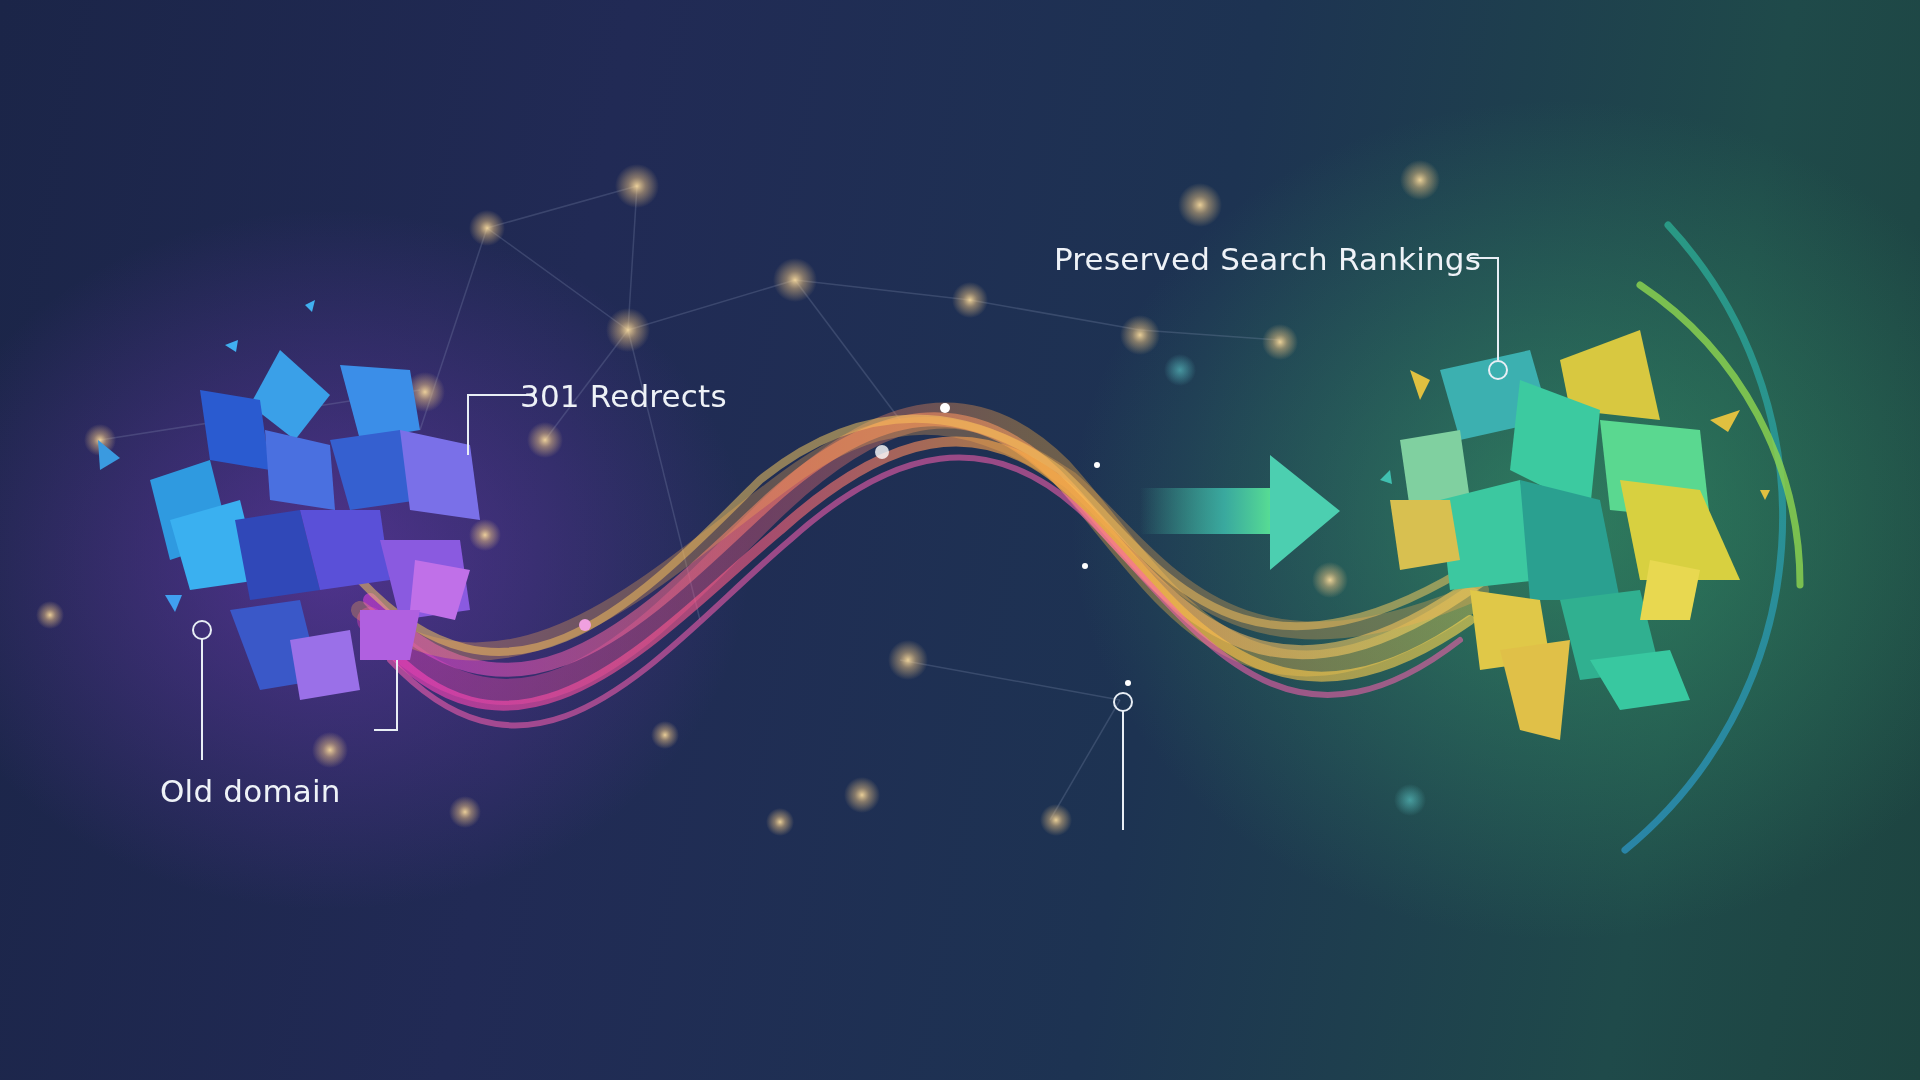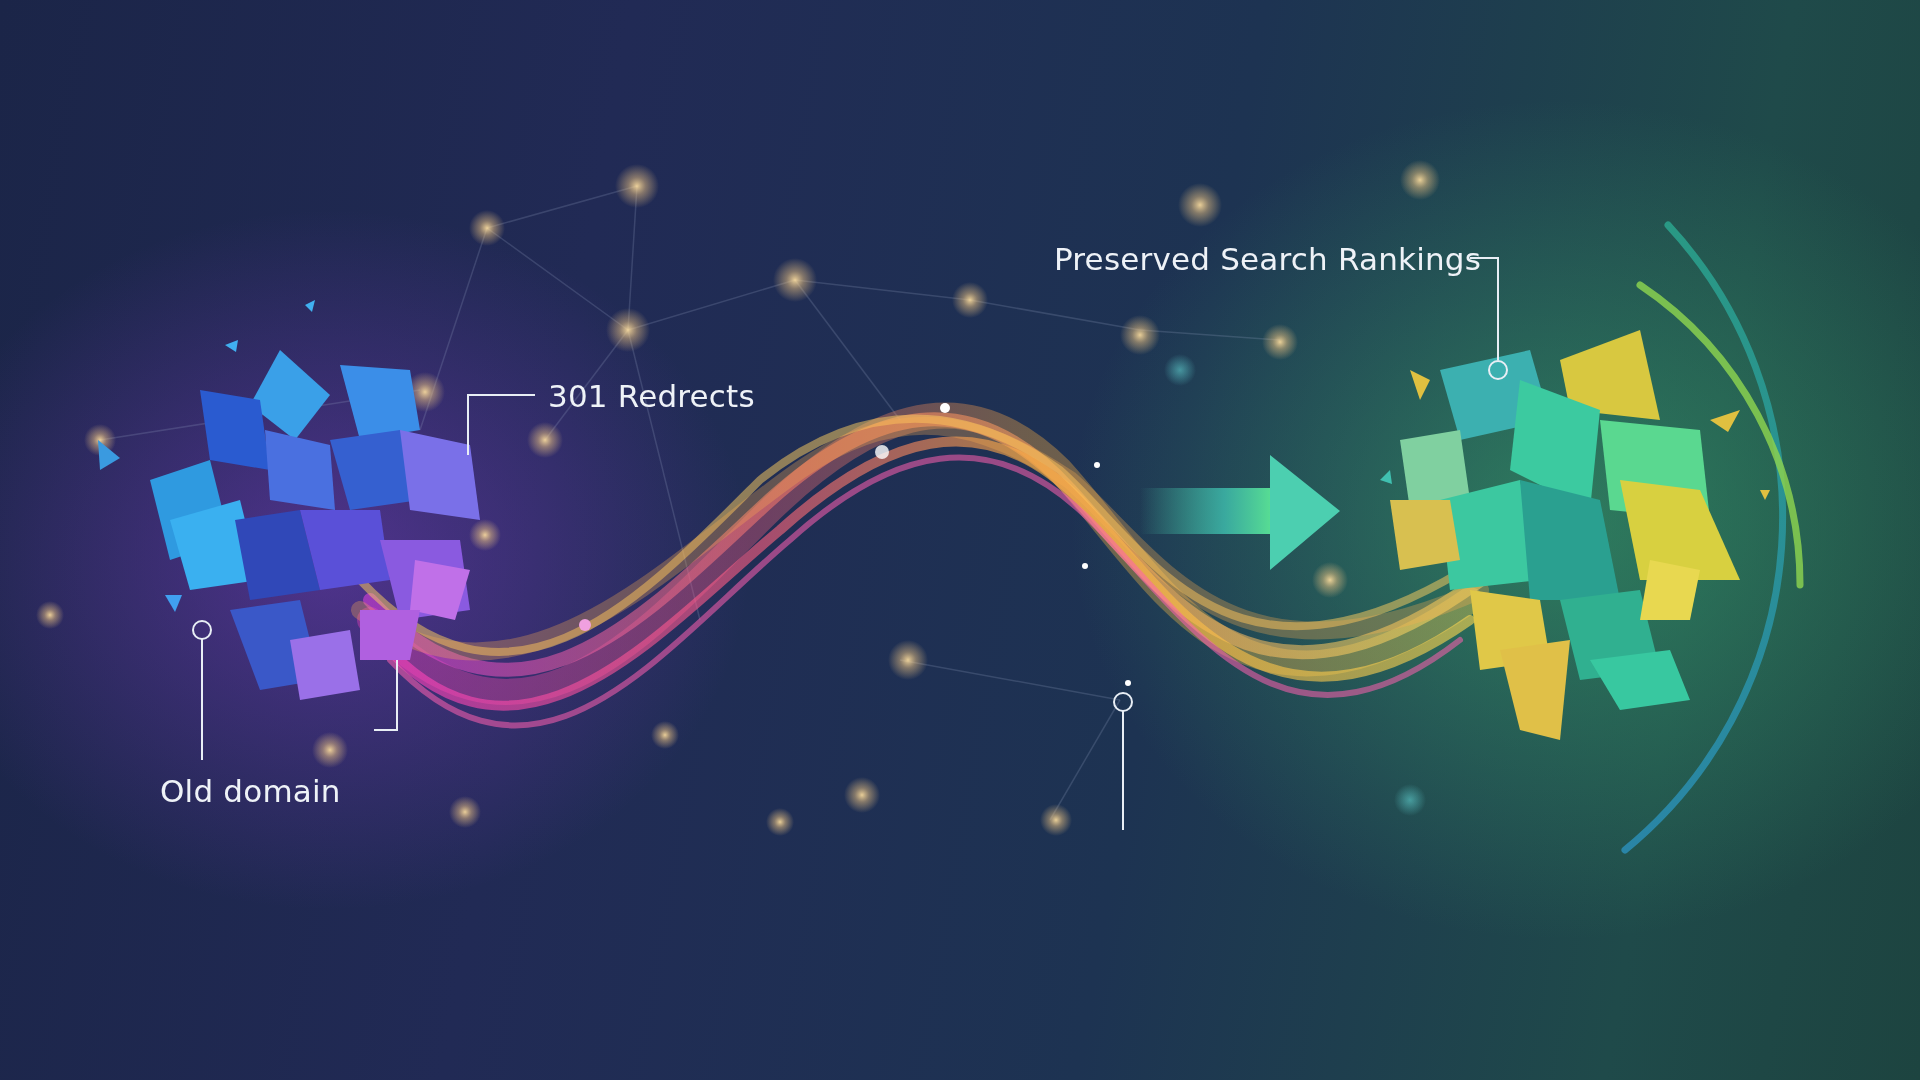--- a/index.html
+++ b/index.html
@@ -5,21 +5,21 @@
   html,body{margin:0;padding:0;}
   body{width:1920px;height:1080px;overflow:hidden;background:#1f2a4a;font-family:"DejaVu Sans","Liberation Sans",sans-serif;}
   .stage{position:relative;width:1920px;height:1080px;overflow:hidden;
     background:
       radial-gradient(ellipse 700px 600px at 1560px 520px, rgba(60,170,110,0.55), transparent 70%),
       radial-gradient(ellipse 600px 500px at 330px 560px, rgba(120,60,190,0.55), transparent 70%),
       linear-gradient(100deg,#1b2548 0%,#212a55 30%,#1d3352 60%,#1f4a4a 85%,#1d4440 100%);}
   svg.art{position:absolute;left:0;top:0;}
   .label{position:absolute;color:#eef2f7;font-size:31px;letter-spacing:0.2px;white-space:nowrap;line-height:42px;}
   .lbl-old{left:160px;top:770px;text-align:center;}
-  .lbl-301{left:548px;top:375px;}
+  .lbl-301{left:520px;top:375px;}
   .lbl-rank{left:1054px;top:238px;text-align:right;}
   .lbl-link{left:1132px;top:834px;}
 </style>
 </head>
 <body>
 
 <div class="stage">
   <svg class="art" width="1920" height="1080" viewBox="0 0 1920 1080">
     <defs>
       <radialGradient id="glow" cx="50%" cy="50%" r="50%">

